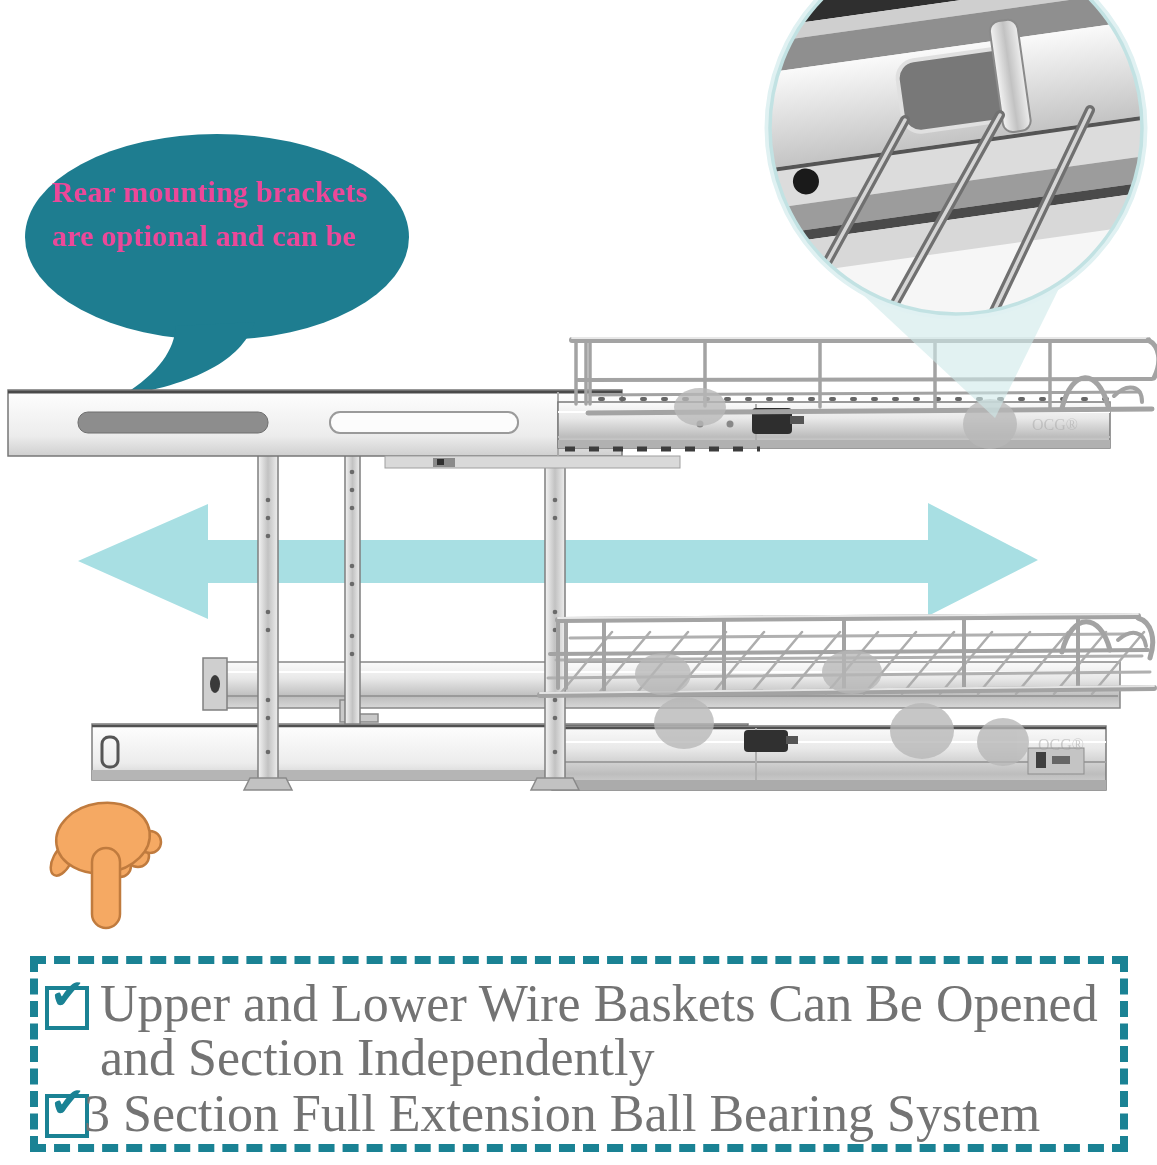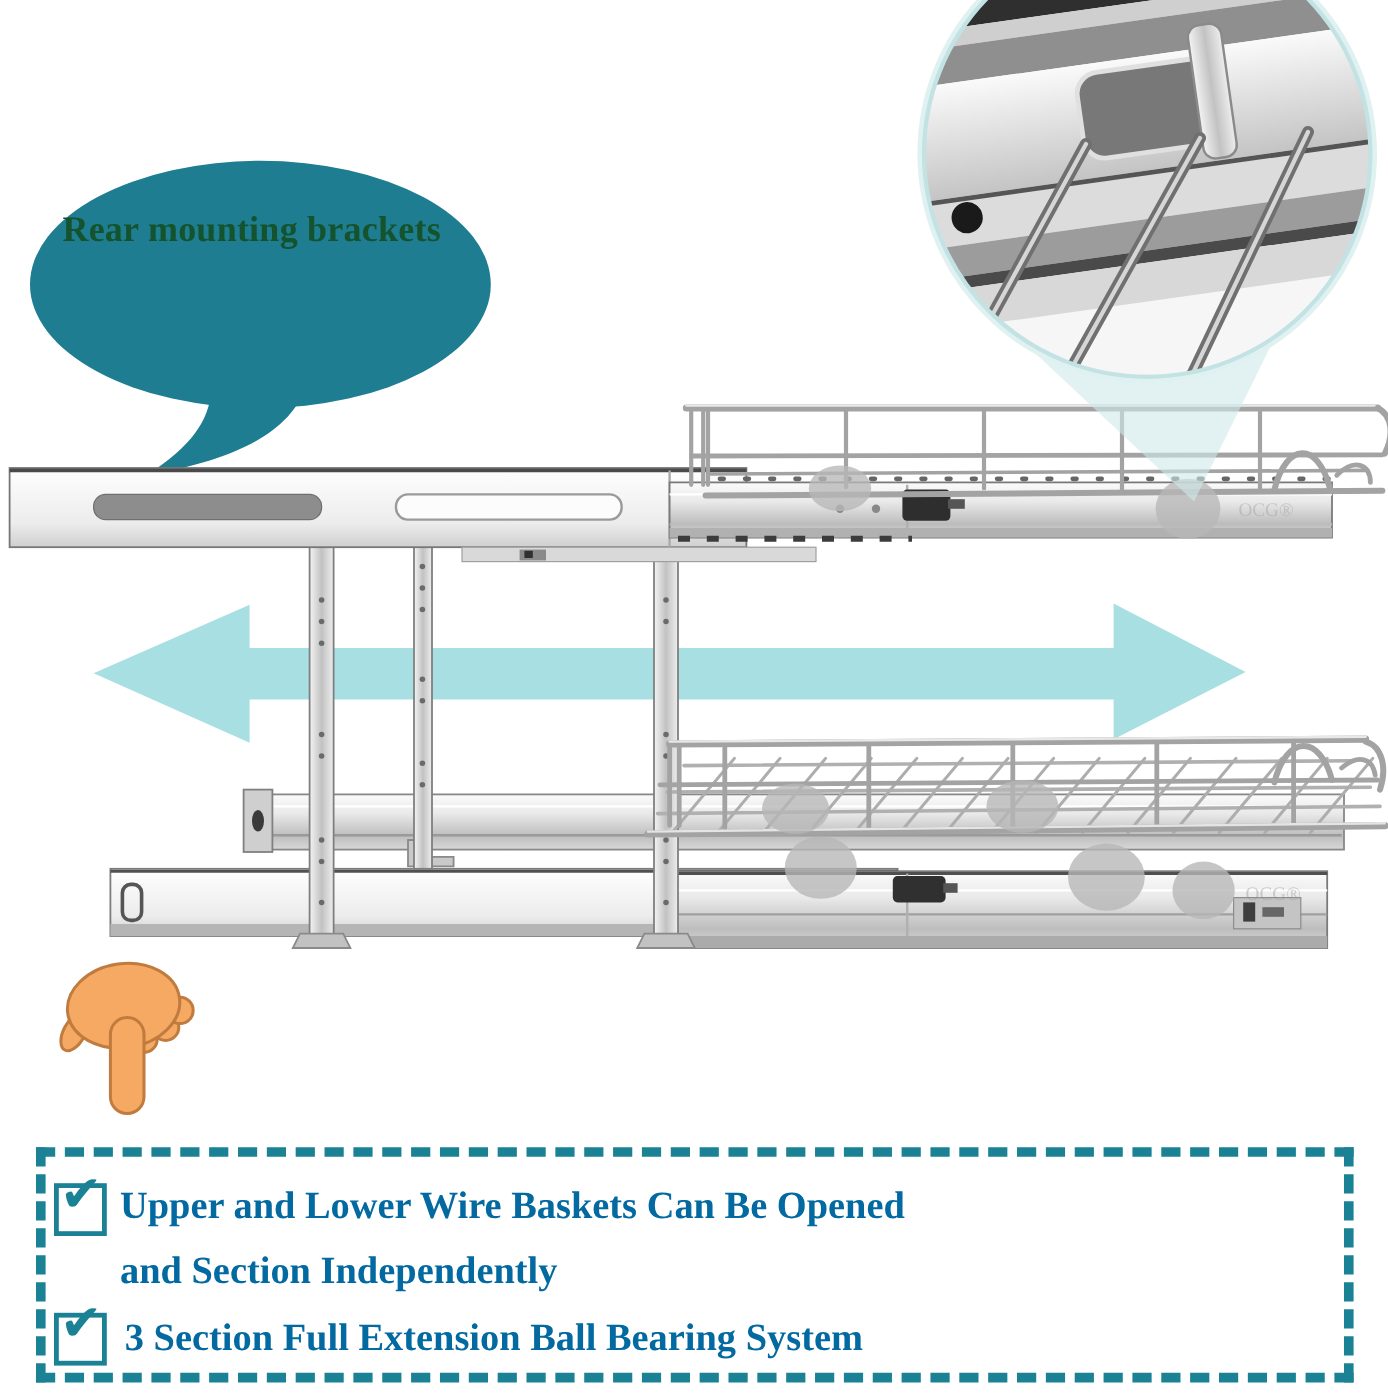--- a/index.html
+++ b/index.html
@@ -1,31 +1,31 @@
 <!DOCTYPE html>
 <html><head>
 <meta charset="utf-8">
 <style>
   html,body{margin:0;padding:0;background:#fff;}
   .stage{position:relative;width:1157px;height:1165px;background:#ffffff;overflow:hidden;
          font-family:"Liberation Serif", serif;}
   .abs{position:absolute;}
   
-  .bubble-text{left:52px;top:170px;width:345px;color:#14532d;font-weight:bold;
+  .bubble-text{left:52px;top:170px;width:345px;color:#ec4899;font-weight:bold;
                font-size:30px;line-height:44px;letter-spacing:0.2px;}
   .bubble-text span{display:block;}
   
   .checklist-box{left:30px;top:956px;width:1098px;height:196px;
                  border:8px dashed #1a8294;box-sizing:border-box;}
-  .check-item{position:absolute;color:#0369a1;font-weight:bold;font-size:32px;line-height:54px;}
+  .check-item{position:absolute;color:#737373;font-weight:normal;font-size:52px;line-height:54px;}
   .checkbox{position:absolute;width:36px;height:36px;border:4px solid #1a8294;background:#fff;}
   .checkbox .tick{position:absolute;left:1px;top:-16px;font-family:"DejaVu Sans",sans-serif;
                   font-size:42px;font-weight:bold;color:#1a8294;line-height:1;}
   .item-text-1{left:100px;top:977px;width:1010px;}
-  .item-text-2{left:104px;top:1087px;width:1010px;}
+  .item-text-2{left:84px;top:1087px;width:1010px;}
   .cb-1{left:45px;top:986px;}
   .cb-2{left:45px;top:1094px;}
 </style>
 </head>
 <body>
 
 <div class="stage">
 
   <svg class="abs" width="1157" height="1165" viewBox="0 0 1157 1165">
     <defs>
@@ -260,20 +260,21 @@
       <circle cx="138" cy="856" r="11"></circle>
       <circle cx="150" cy="842" r="11"></circle>
       <ellipse cx="62" cy="860" rx="9" ry="17" transform="rotate(28 62 860)"></ellipse>
       <ellipse cx="103" cy="838" rx="47" ry="35" transform="rotate(-8 103 838)"></ellipse>
       <rect x="92" y="848" width="28" height="80" rx="14"></rect>
     </g>
   </svg>
 
   <div class="abs bubble-text">
     <span>Rear mounting brackets</span>
+    <span>are optional and can be</span>
   </div>
 
   <div class="abs checklist-box"></div>
 
   <div class="abs checkbox cb-1">
     <span class="tick">✔</span>
   </div>
   <div class="abs check-item item-text-1">
     <span style="display:block">Upper and Lower Wire Baskets Can Be Opened</span>
     <span style="display:block">and Section Independently</span>

